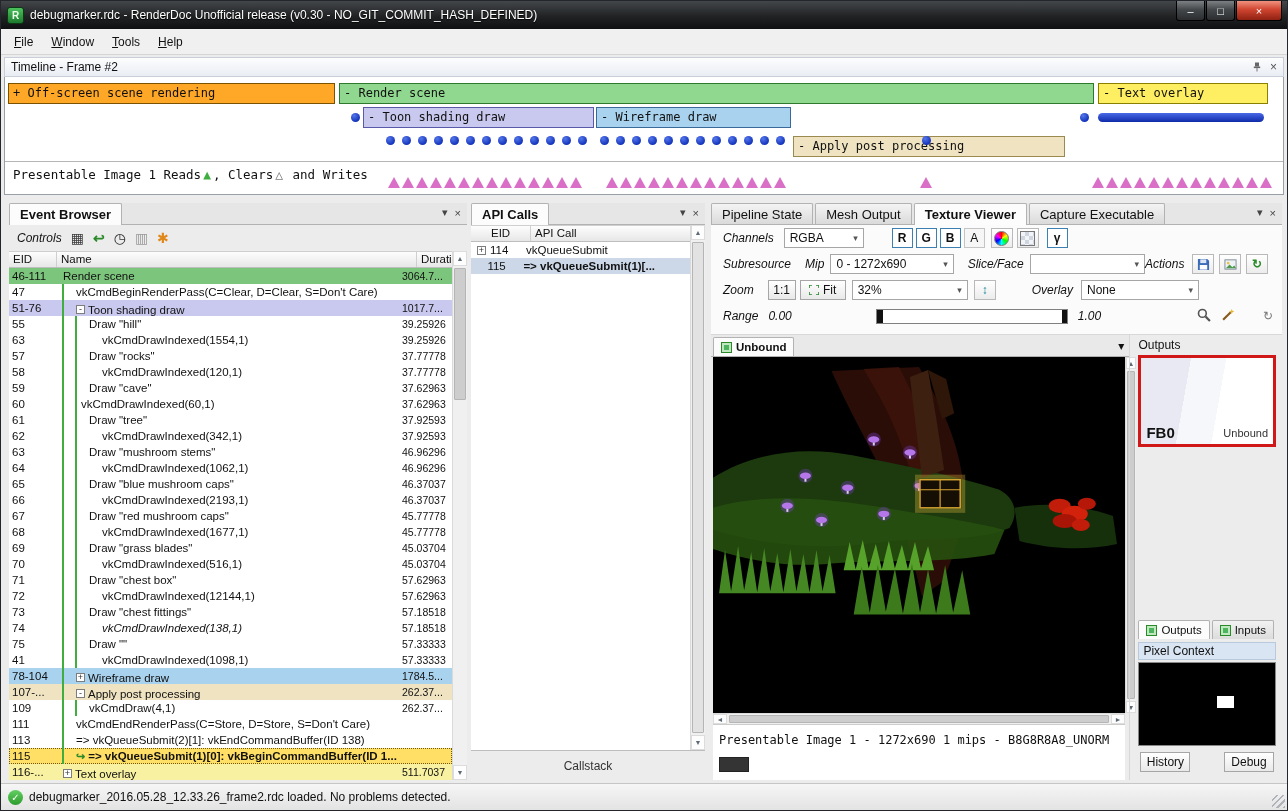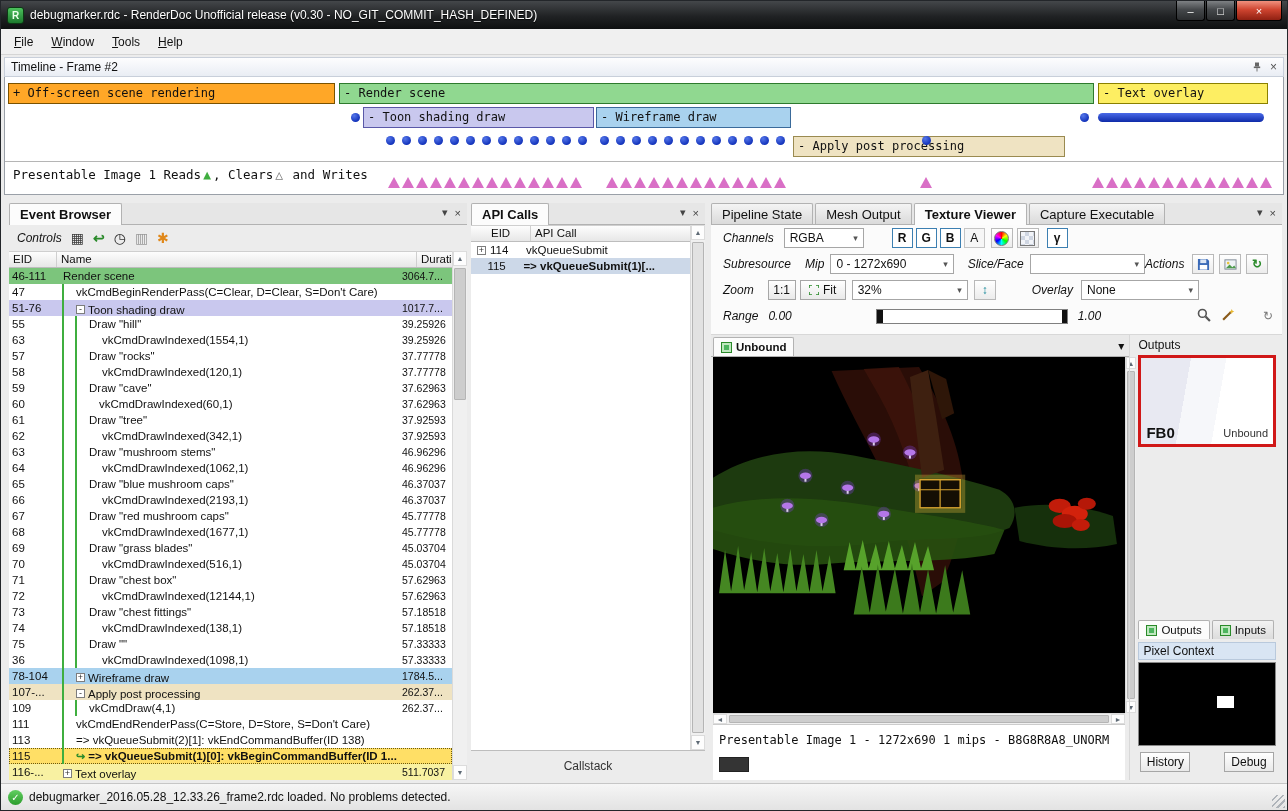--- a/index.html
+++ b/index.html
@@ -328,21 +328,21 @@
         </div>
         <div class="eb-row">
           <span class="eb-eid">59</span>
           <span class="eb-name"><span class="eb-guide" style="left: 5px;"></span><span class="eb-guide" style="left: 18px;"></span><span class="eb-text" style="margin-left: 32px;">
               <span>Draw "cave"</span>
             </span></span>
           <span class="eb-dur">37.62963</span>
         </div>
         <div class="eb-row">
           <span class="eb-eid">60</span>
-          <span class="eb-name"><span class="eb-guide" style="left: 5px;"></span><span class="eb-guide" style="left: 18px;"></span><span class="eb-text" style="margin-left: 42px;">
+          <span class="eb-name"><span class="eb-guide" style="left: 5px;"></span><span class="eb-guide" style="left: 18px;"></span><span class="eb-text" style="margin-left: 24px;">
               <span>vkCmdDrawIndexed(60,1)</span>
             </span></span>
           <span class="eb-dur">37.62963</span>
         </div>
         <div class="eb-row">
           <span class="eb-eid">61</span>
           <span class="eb-name"><span class="eb-guide" style="left: 5px;"></span><span class="eb-guide" style="left: 18px;"></span><span class="eb-text" style="margin-left: 32px;">
               <span>Draw "tree"</span>
             </span></span>
           <span class="eb-dur">37.92593</span>
@@ -426,34 +426,34 @@
         </div>
         <div class="eb-row">
           <span class="eb-eid">73</span>
           <span class="eb-name"><span class="eb-guide" style="left: 5px;"></span><span class="eb-guide" style="left: 18px;"></span><span class="eb-text" style="margin-left: 32px;">
               <span>Draw "chest fittings"</span>
             </span></span>
           <span class="eb-dur">57.18518</span>
         </div>
         <div class="eb-row">
           <span class="eb-eid">74</span>
-          <span class="eb-name"><span class="eb-guide" style="left: 5px;"></span><span class="eb-guide" style="left: 18px;"></span><span class="eb-text" style="margin-left: 45px;">
+          <span class="eb-name"><span class="eb-guide" style="left: 5px;"></span><span class="eb-guide" style="left: 18px;"></span><span class="eb-text" style="margin-left: 45px; font-style: italic;">
               <span>vkCmdDrawIndexed(138,1)</span>
             </span></span>
           <span class="eb-dur">57.18518</span>
         </div>
         <div class="eb-row">
           <span class="eb-eid">75</span>
           <span class="eb-name"><span class="eb-guide" style="left: 5px;"></span><span class="eb-guide" style="left: 18px;"></span><span class="eb-text" style="margin-left: 32px;">
               <span>Draw ""</span>
             </span></span>
           <span class="eb-dur">57.33333</span>
         </div>
         <div class="eb-row">
-          <span class="eb-eid">36</span>
+          <span class="eb-eid">41</span>
           <span class="eb-name"><span class="eb-guide" style="left: 5px;"></span><span class="eb-guide" style="left: 18px;"></span><span class="eb-text" style="margin-left: 45px;">
               <span>vkCmdDrawIndexed(1098,1)</span>
             </span></span>
           <span class="eb-dur">57.33333</span>
         </div>
         <div class="eb-row bg-blue">
           <span class="eb-eid">78-104</span>
           <span class="eb-name"><span class="eb-guide" style="left: 5px;"></span><span class="eb-text" style="margin-left: 19px;">
               <span class="eb-exp">+</span>
               <span>Wireframe draw</span>

